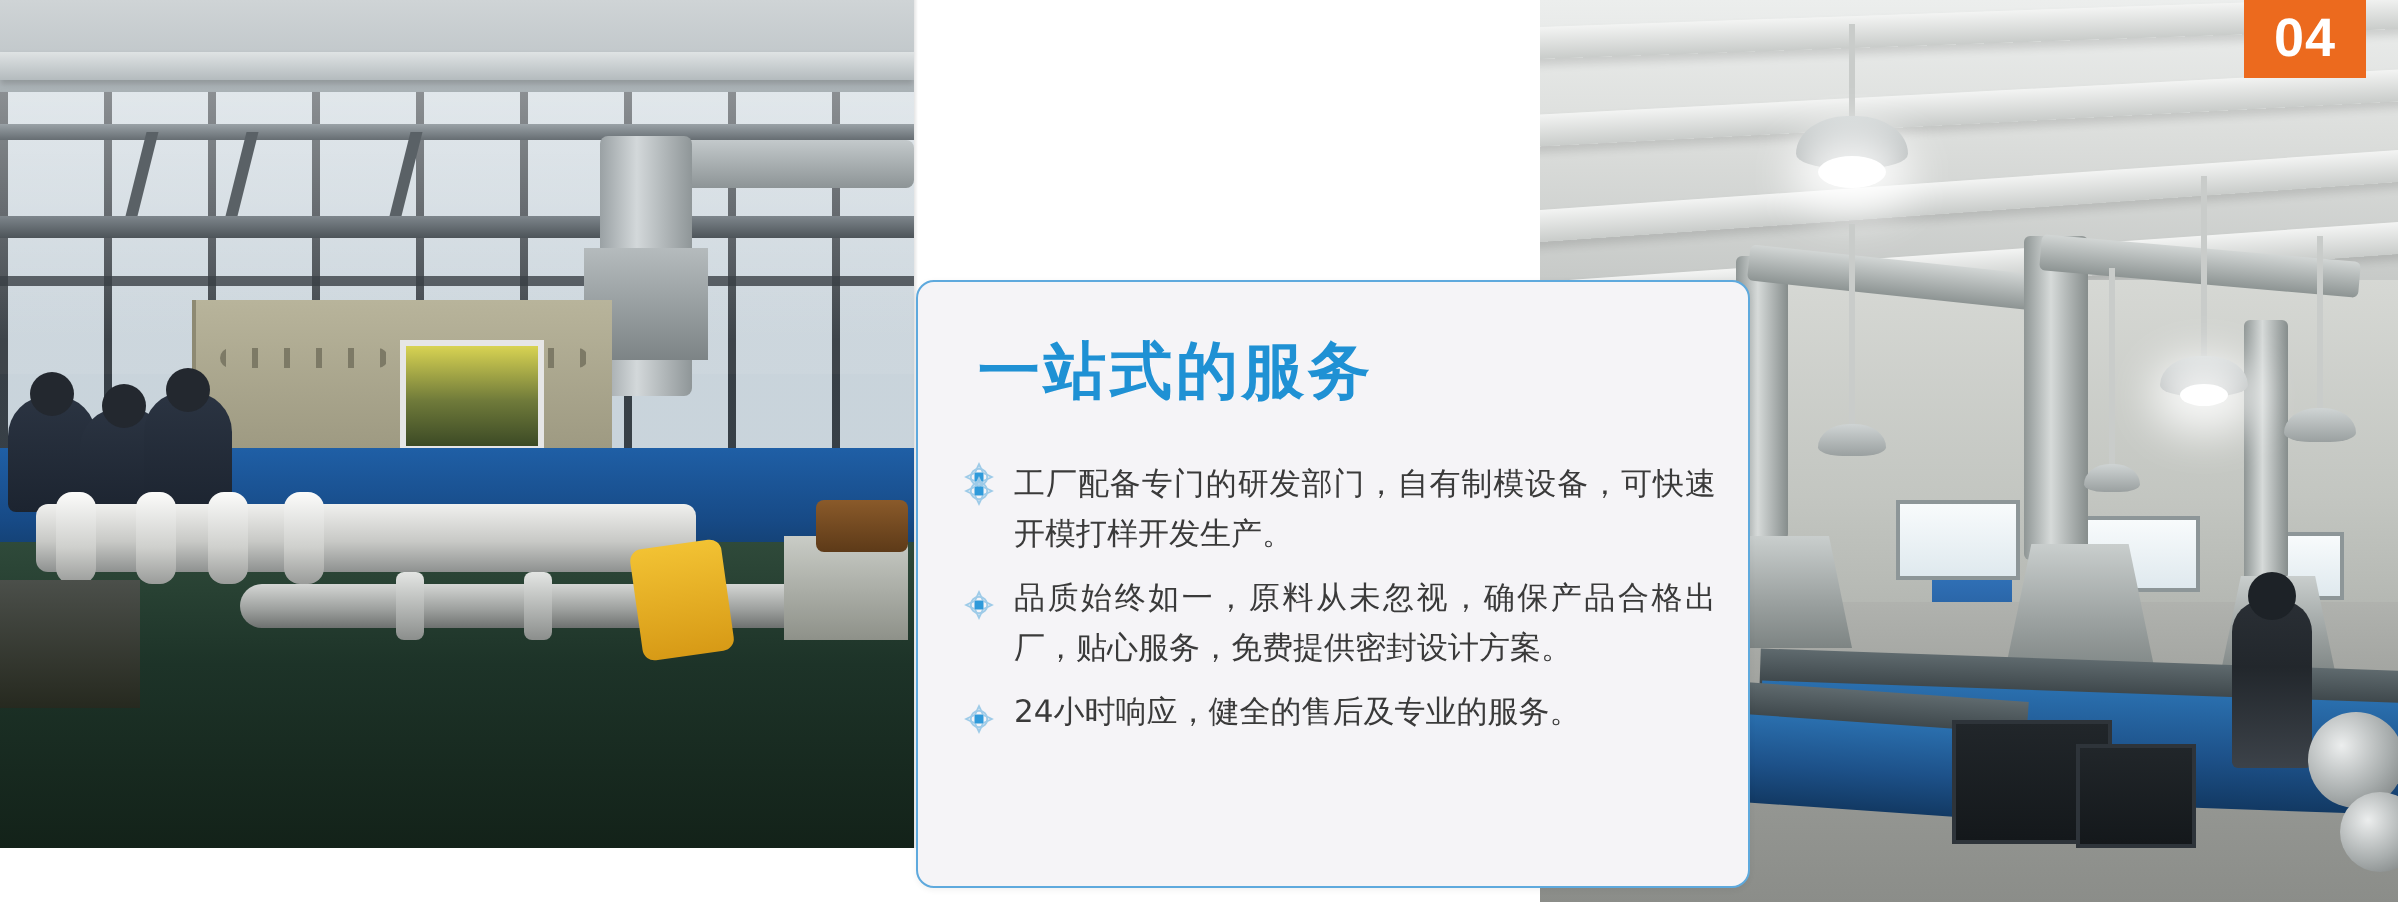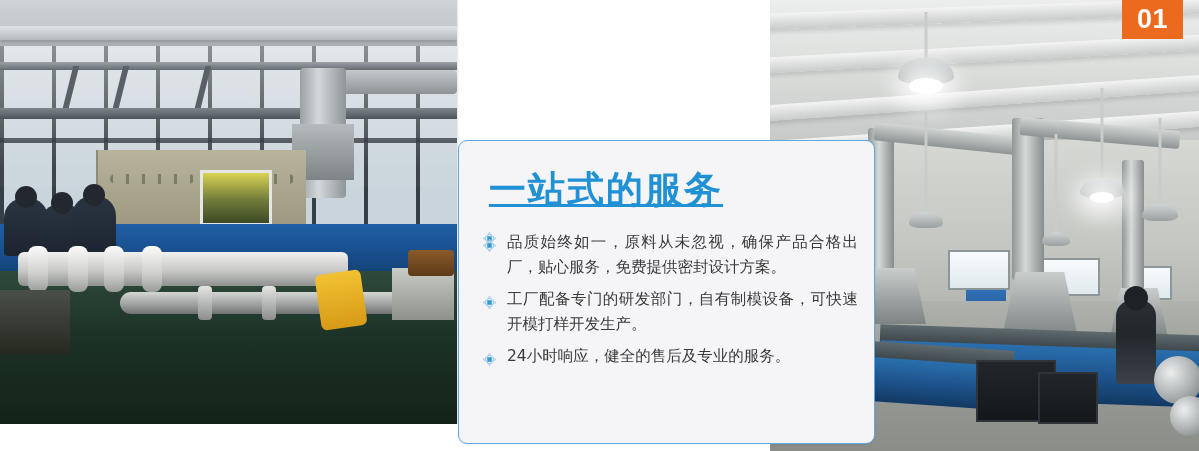--- a/index.html
+++ b/index.html
@@ -259,24 +259,23 @@
   .info-card {
     position:absolute; left:458px; top:140px; width:417px; height:304px;
     background:#f5f4f7;
     border:1px solid #5ea9dd;
     border-radius:9px;
     box-shadow:0 1px 3px rgba(0,0,0,.06);
     overflow:hidden;
   }
   .card-title {
     position:absolute; left:30px; top:24px;
-    font-size:37px; font-weight:bold; color:#1f91d4;
+    font-size:31px; font-weight:bold; color:#1f91d4;
     letter-spacing:2px;
     font-family:"DejaVu Sans","Liberation Sans",sans-serif;
-    text-decoration:underline;
   }
   .bullet-list {
     position:absolute; left:22px; top:82px; right:16px;
     list-style:none;
   }
   .bullet-item {
     position:relative;
     padding-left:26px;
     margin-bottom:7px;
     font-size:15.5px;
@@ -403,38 +402,51 @@
     <div class="pr-line" style="left:44px;top:360px;width:200px;height:44px;transform:rotate(4deg)"></div>
 
     <div class="pr-crate" style="left:206px;top:360px;width:80px;height:62px"></div>
     <div class="pr-crate" style="left:268px;top:372px;width:60px;height:52px"></div>
     <div class="pr-person" style="left:346px;top:300px"></div>
     <div class="pr-roll" style="left:384px;top:356px;width:48px;height:48px"></div>
     <div class="pr-roll" style="left:400px;top:396px;width:40px;height:40px"></div>
   </div>
 
   <div class="badge04">
-    <span>01</span>
+    <span>04</span>
   </div>
 
   <div class="info-card">
     <div class="card-title">一站式的服务</div>
 
     <ul class="bullet-list">
 
       <li class="bullet-item">
         <span class="bullet-icon">
           <svg width="15" height="15" viewBox="0 0 16 16">
             <g fill="none" stroke="#9ecbe8" stroke-width="1">
               <path d="M8 1.2 L10.2 5.8 L14.8 8 L10.2 10.2 L8 14.8 L5.8 10.2 L1.2 8 L5.8 5.8 Z"></path>
               <circle cx="8" cy="8" r="4.4"></circle>
             </g>
             <rect x="5.6" y="5.6" width="4.8" height="4.8" rx="1" fill="#2f9ada"></rect>
           </svg>
         </span>
+      </li>
+
+      <li class="bullet-item">
+        <span class="bullet-icon">
+          <svg width="15" height="15" viewBox="0 0 16 16">
+            <g fill="none" stroke="#9ecbe8" stroke-width="1">
+              <path d="M8 1.2 L10.2 5.8 L14.8 8 L10.2 10.2 L8 14.8 L5.8 10.2 L1.2 8 L5.8 5.8 Z"></path>
+              <circle cx="8" cy="8" r="4.4"></circle>
+            </g>
+            <rect x="5.6" y="5.6" width="4.8" height="4.8" rx="1" fill="#2f9ada"></rect>
+          </svg>
+        </span>
+        <span>工厂配备专门的研发部门，自有制模设备，可快速开模打样开发生产。</span>
       </li>
 
       <li class="bullet-item">
         <span class="bullet-icon">
           <svg width="15" height="15" viewBox="0 0 16 16">
             <g fill="none" stroke="#9ecbe8" stroke-width="1">
               <path d="M8 1.2 L10.2 5.8 L14.8 8 L10.2 10.2 L8 14.8 L5.8 10.2 L1.2 8 L5.8 5.8 Z"></path>
               <circle cx="8" cy="8" r="4.4"></circle>
             </g>
             <rect x="5.6" y="5.6" width="4.8" height="4.8" rx="1" fill="#2f9ada"></rect>
@@ -446,32 +458,19 @@
       <li class="bullet-item">
         <span class="bullet-icon">
           <svg width="15" height="15" viewBox="0 0 16 16">
             <g fill="none" stroke="#9ecbe8" stroke-width="1">
               <path d="M8 1.2 L10.2 5.8 L14.8 8 L10.2 10.2 L8 14.8 L5.8 10.2 L1.2 8 L5.8 5.8 Z"></path>
               <circle cx="8" cy="8" r="4.4"></circle>
             </g>
             <rect x="5.6" y="5.6" width="4.8" height="4.8" rx="1" fill="#2f9ada"></rect>
           </svg>
         </span>
-        <span>工厂配备专门的研发部门，自有制模设备，可快速开模打样开发生产。</span>
-      </li>
-
-      <li class="bullet-item">
-        <span class="bullet-icon">
-          <svg width="15" height="15" viewBox="0 0 16 16">
-            <g fill="none" stroke="#9ecbe8" stroke-width="1">
-              <path d="M8 1.2 L10.2 5.8 L14.8 8 L10.2 10.2 L8 14.8 L5.8 10.2 L1.2 8 L5.8 5.8 Z"></path>
-              <circle cx="8" cy="8" r="4.4"></circle>
-            </g>
-            <rect x="5.6" y="5.6" width="4.8" height="4.8" rx="1" fill="#2f9ada"></rect>
-          </svg>
-        </span>
         <span>24小时响应，健全的售后及专业的服务。</span>
       </li>
 
     </ul>
   </div>
 
 </div>
 
 </body></html>

